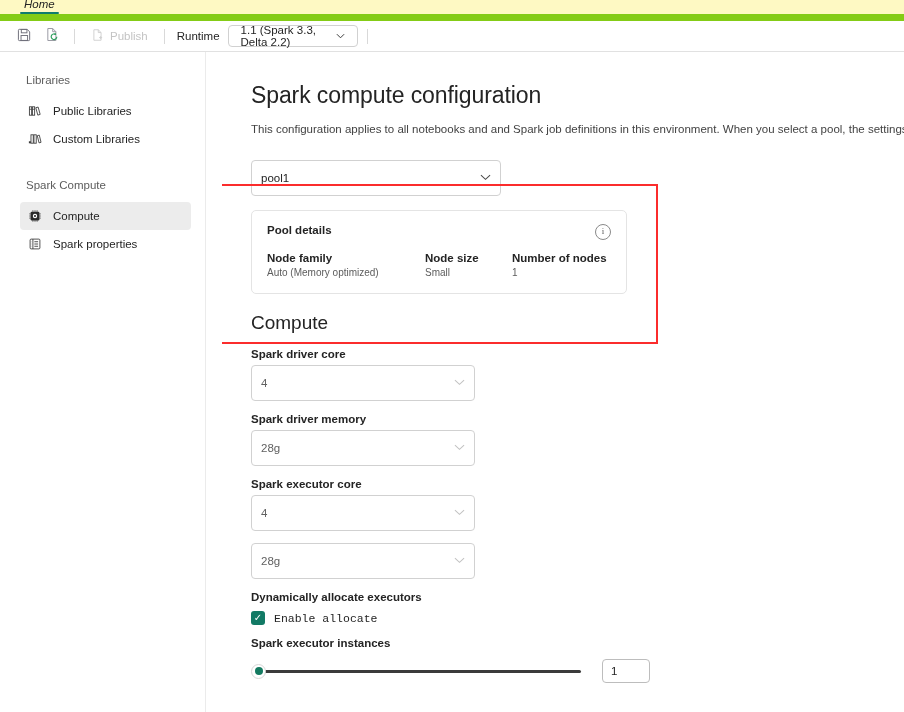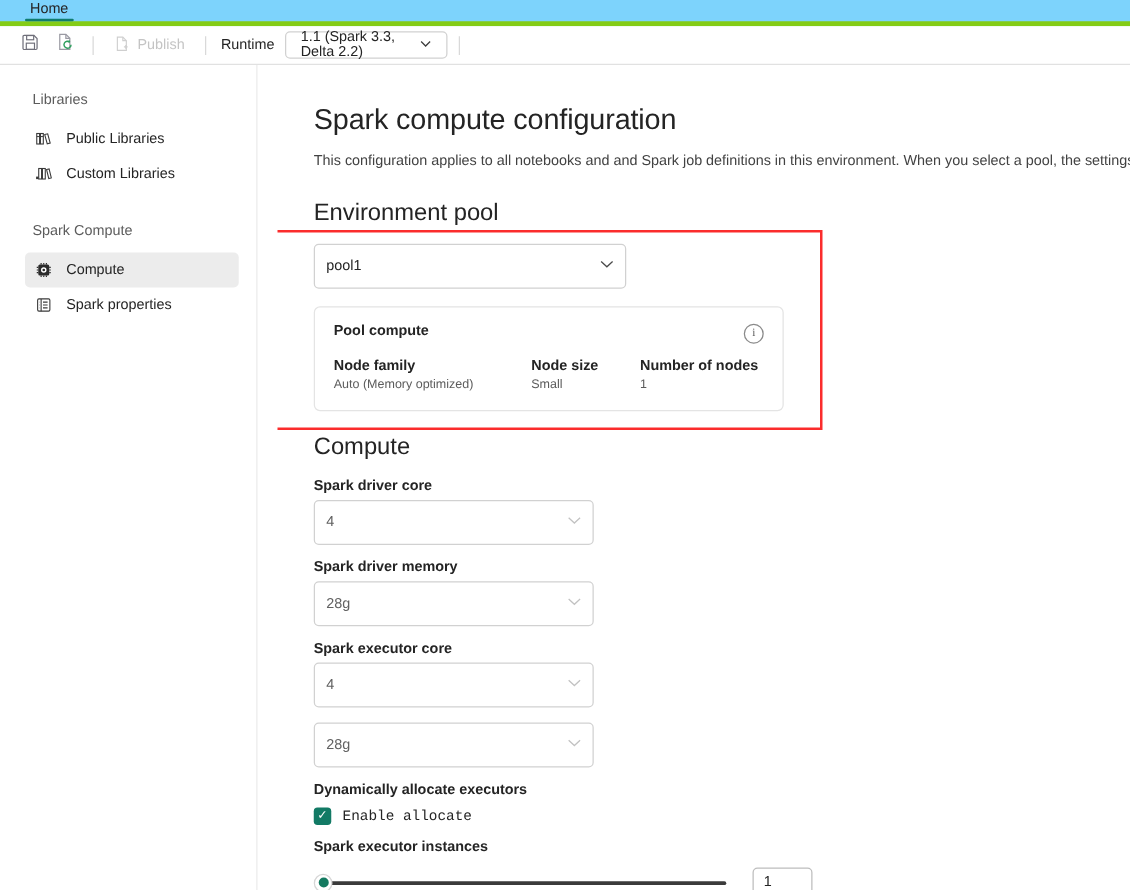--- a/index.html
+++ b/index.html
@@ -12,26 +12,27 @@
     background: #ffffff;
     font-family: "Liberation Sans", sans-serif;
     color: #242424;
     overflow: hidden;
     position: relative;
   }
 
   
   .tabstrip {
     height: 21px;
-    background: #7dd3fc;
-    border-bottom: 4px solid #84cc16;
+    background: #fef9c3;
+    border-bottom: 7px solid #84cc16;
     display: flex;
     align-items: flex-end;
     padding-left: 14px;
     box-sizing: border-box;
+    font-style: italic;
   }
   .tab {
     font-size: 11.5px;
     color: #242424;
     padding: 0 10px 3px 10px;
     line-height: 13px;
     position: relative;
     cursor: default;
   }
   .tab.active::after {
@@ -466,34 +467,33 @@
   </div>
 
   <div class="main">
 
     <h1 class="page-title">Spark compute configuration</h1>
 
     <div class="page-desc">This configuration applies to all notebooks and and Spark job definitions in this environment. When you select a pool, the settings in that pool serve</div>
 
     <div class="annot-box"></div>
 
-    <h2 class="section-title">Environment pool</h2>
 
     <div class="dropdown">
       <span>pool1</span>
       <span class="chev">
         <svg width="11" height="7" viewBox="0 0 12 7" fill="none">
           <path d="M1 1l5 4.6L11 1" stroke="#4a4a4a" stroke-width="1.1" fill="none"></path>
         </svg>
       </span>
     </div>
 
     <div class="pool-card">
       <div class="pool-card-head">
-        <span class="pool-card-title">Pool compute</span>
+        <span class="pool-card-title">Pool details</span>
         <span class="info-ico">i</span>
       </div>
       <div class="pool-cols">
         <div class="pool-col c1">
           <div class="pool-col-h">Node family</div>
           <div class="pool-col-v">Auto (Memory optimized)</div>
         </div>
         <div class="pool-col c2">
           <div class="pool-col-h">Node size</div>
           <div class="pool-col-v">Small</div>

